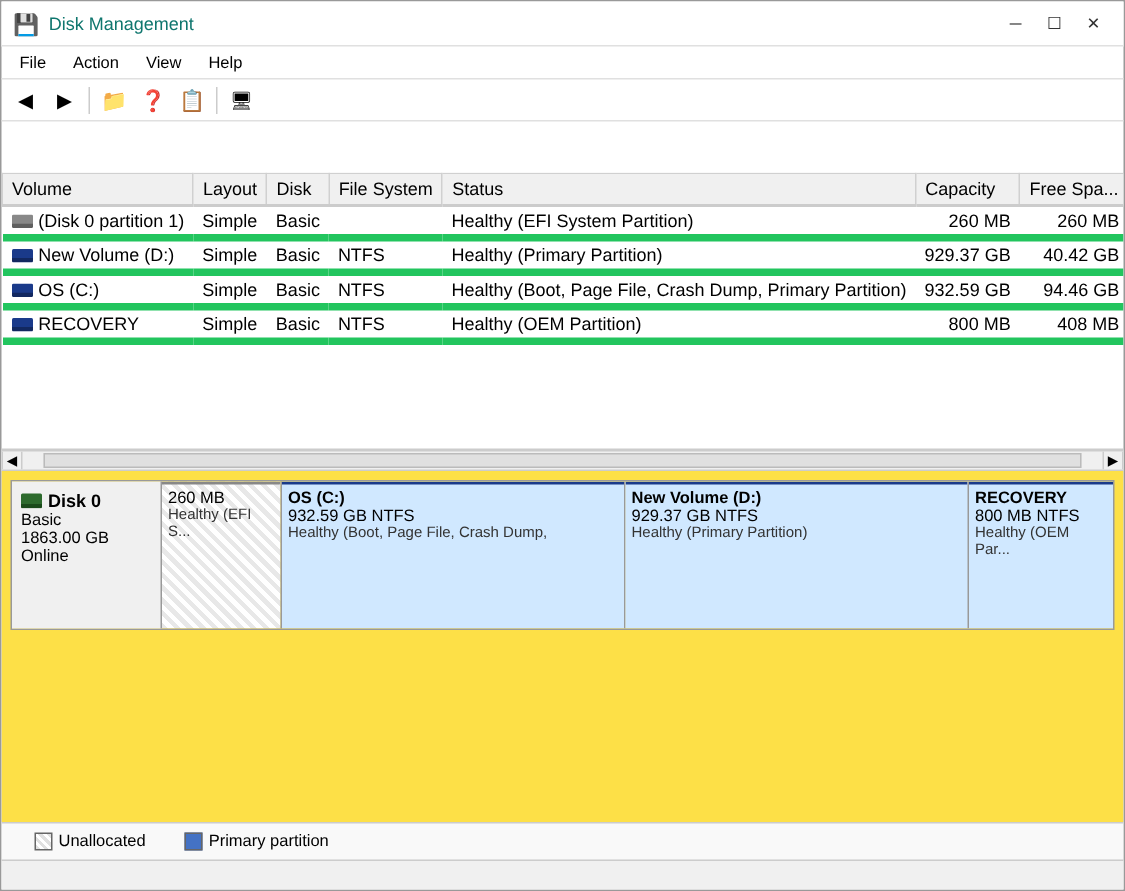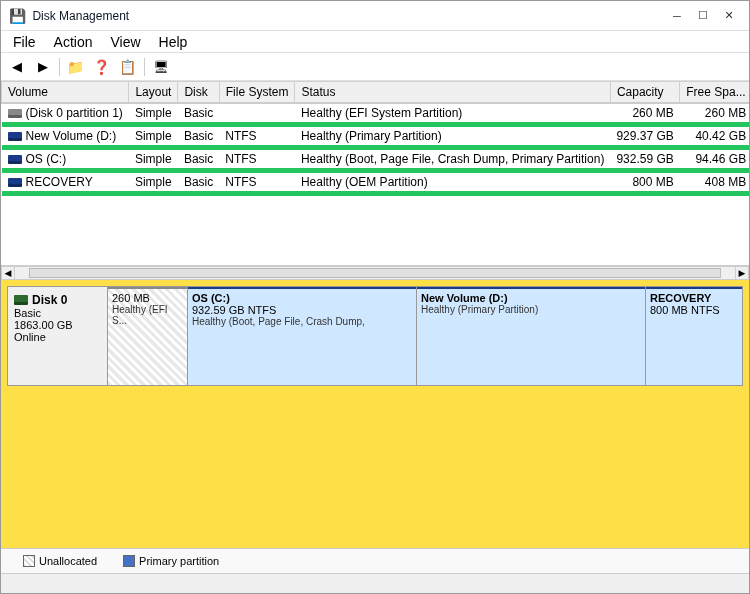--- a/index.html
+++ b/index.html
@@ -33,21 +33,21 @@
     }
 
     .title-bar-left {
       display: flex;
       align-items: center;
       gap: 6px;
     }
 
     .title-text {
       font-size: 12px;
-      color: #0f172a;
+      color: #0f766e;
     }
 
     .title-bar-controls {
       display: flex;
       gap: 2px;
     }
 
     .win-btn {
       width: 24px;
       height: 20px;
@@ -67,21 +67,21 @@
       gap: 2px;
       padding: 2px 4px;
       border-bottom: 1px solid #e0e0e0;
       height: 22px;
       align-items: center;
     }
 
     .menu-item {
       padding: 2px 8px;
       cursor: pointer;
-      font-size: 14px;
+      font-size: 11px;
     }
 
     
     .toolbar {
       display: flex;
       align-items: center;
       gap: 2px;
       padding: 3px 4px;
       border-bottom: 1px solid #e0e0e0;
       height: 28px;
@@ -104,20 +104,21 @@
       background: #ccc;
       margin: 0 2px;
     }
 
     
     .content {
       display: flex;
       flex-direction: column;
       flex: 1;
       overflow: hidden;
+      margin-top: 34px;
     }
 
     
     .table-area {
       flex: 0 0 auto;
       height: 185px;
       overflow: hidden;
       border-bottom: 1px solid #ccc;
     }
 
@@ -451,27 +452,29 @@
           <div class="partition partition-os">
             <div class="partition-header"></div>
             <div class="partition-name">OS  (C:)</div>
             <div class="partition-size">932.59 GB NTFS</div>
             <div class="partition-status">Healthy (Boot, Page File, Crash Dump,</div>
           </div>
 
           <div class="partition partition-new">
             <div class="partition-header"></div>
             <div class="partition-name">New Volume  (D:)</div>
+            <div class="partition-size">929.37 GB NTFS</div>
             <div class="partition-status">Healthy (Primary Partition)</div>
           </div>
 
           <div class="partition partition-recovery">
             <div class="partition-header"></div>
             <div class="partition-name">RECOVERY</div>
             <div class="partition-size">800 MB NTFS</div>
+            <div class="partition-status">Healthy (OEM Par...</div>
           </div>
 
         </div>
       </div>
     </div>
 
     <div class="legend">
       <div class="legend-item">
         <div class="legend-box legend-unallocated"></div>
         <span>Unallocated</span>

